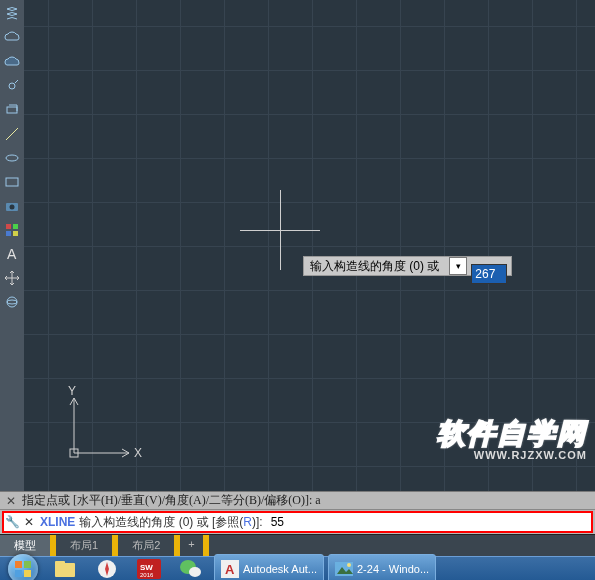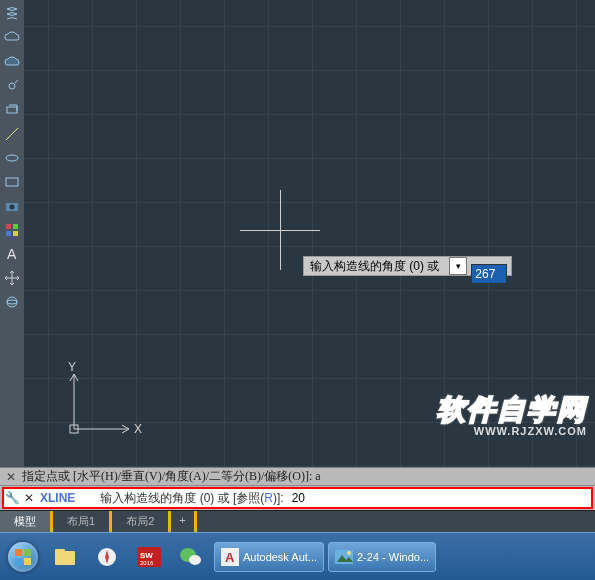--- a/index.html
+++ b/index.html
@@ -25,28 +25,28 @@
 .watermark .wm1 { font-size: 28px; font-weight: bold; font-style: italic; color: #ec4899; -webkit-text-stroke: 2px #fff; text-shadow: 0 0 3px #fff; letter-spacing: 2px; }
 .watermark .wm2 { font-size: 11px; color: #dcdcdc; font-weight: bold; letter-spacing: 1px; margin-top: -4px; }
 .cmdblock { background: #b9b9b9; border-top: 1px solid #7a7a7a; }
 .cmd-top { display: flex; align-items: center; height: 18px; padding: 0 4px; color: #222; font-size: 12px; border-bottom: 1px solid #888; }
 .cmd-close { width: 14px; text-align: center; color: #444; cursor: pointer; }
 .cmd-text { flex: 1; padding-left: 4px; font-family: Liberation Serif, serif; }
 .cmd-line { display: flex; align-items: center; height: 22px; background: #fff; border: 2px solid #ff0000; margin: 1px 2px; }
 .cmd-wrench { width: 18px; text-align: center; color: #555; }
 .cmd-caret { width: 14px; text-align: center; color: #333; }
 .cmd-cmd { color: #4a70e0; font-weight: bold; padding: 0 4px; text-align: right; }
-.cmd-prompt { color: #333; margin-left: 21px; }
+.cmd-prompt { color: #333; }
 .cmd-prompt .ref { color: #4a70e0; }
 .cmd-val { color: #000; padding-left: 8px; }
 .tabbar { height: 22px; background: #3a454f; display: flex; align-items: stretch; border-top: 1px solid #222; }
-.tab { padding: 3px 14px; color: #bbb; font-size: 11px; border-right: 3px solid #eab308; cursor: pointer; }
+.tab { padding: 3px 14px; color: #bbb; font-size: 11px; border-right: 6px solid #eab308; cursor: pointer; }
 .tab.active { background: #5a6670; color: #fff; }
 .tab.plus { padding: 3px 8px; }
-.taskbar { height: 48px; background: linear-gradient(#3b6ea5, #245a94); display: flex; align-items: center; padding: 0 2px; border-top: 1px solid #6b9ed6; }
+.taskbar { height: 24px; background: linear-gradient(#3b6ea5, #245a94); display: flex; align-items: center; padding: 0 2px; border-top: 1px solid #6b9ed6; }
 .start-btn { width: 42px; height: 32px; display: flex; align-items: center; justify-content: center; cursor: pointer; }
 .start-orb { width: 30px; height: 30px; border-radius: 50%; background: radial-gradient(circle at 35% 30%, #8bd0ff, #1a5fa0); box-shadow: 0 0 4px rgba(0,0,0,0.5), inset 0 0 6px rgba(255,255,255,0.6); display: flex; align-items: center; justify-content: center; }
 .task-icon { width: 40px; height: 30px; margin: 0 1px; display: flex; align-items: center; justify-content: center; cursor: pointer; border-radius: 2px; }
 .task-item { height: 30px; margin: 0 2px; padding: 0 6px; background: linear-gradient(#6fa6d9, #3a75b0); border: 1px solid #7aaedf; border-radius: 3px; display: flex; align-items: center; color: #fff; font-size: 11px; cursor: pointer; max-width: 110px; overflow: hidden; white-space: nowrap; }
 .task-item .ii { width: 18px; height: 18px; margin-right: 4px; flex-shrink: 0; display: flex; align-items: center; justify-content: center; }
 </style>
 </head>
 <body>
 
 <div class="app">
@@ -163,21 +163,21 @@
       <span class="cmd-close">✕</span>
       <span class="cmd-text">指定点或 [水平(H)/垂直(V)/角度(A)/二等分(B)/偏移(O)]: a</span>
     </div>
     <div class="cmd-line">
       <span class="cmd-wrench">🔧</span>
       <span class="cmd-caret">✕</span>
       <span class="cmd-cmd">XLINE</span>
       <span class="cmd-prompt">
         <span>输入构造线的角度 (0) 或 [参照(</span><span class="ref">R</span><span>)]:</span>
       </span>
-      <span class="cmd-val">20</span>
+      <span class="cmd-val">55</span>
     </div>
     <div class="tabbar">
       <div class="tab active">模型</div>
       <div class="tab">布局1</div>
       <div class="tab">布局2</div>
       <div class="tab plus">+</div>
     </div>
   </div>
 
   <div class="taskbar">

